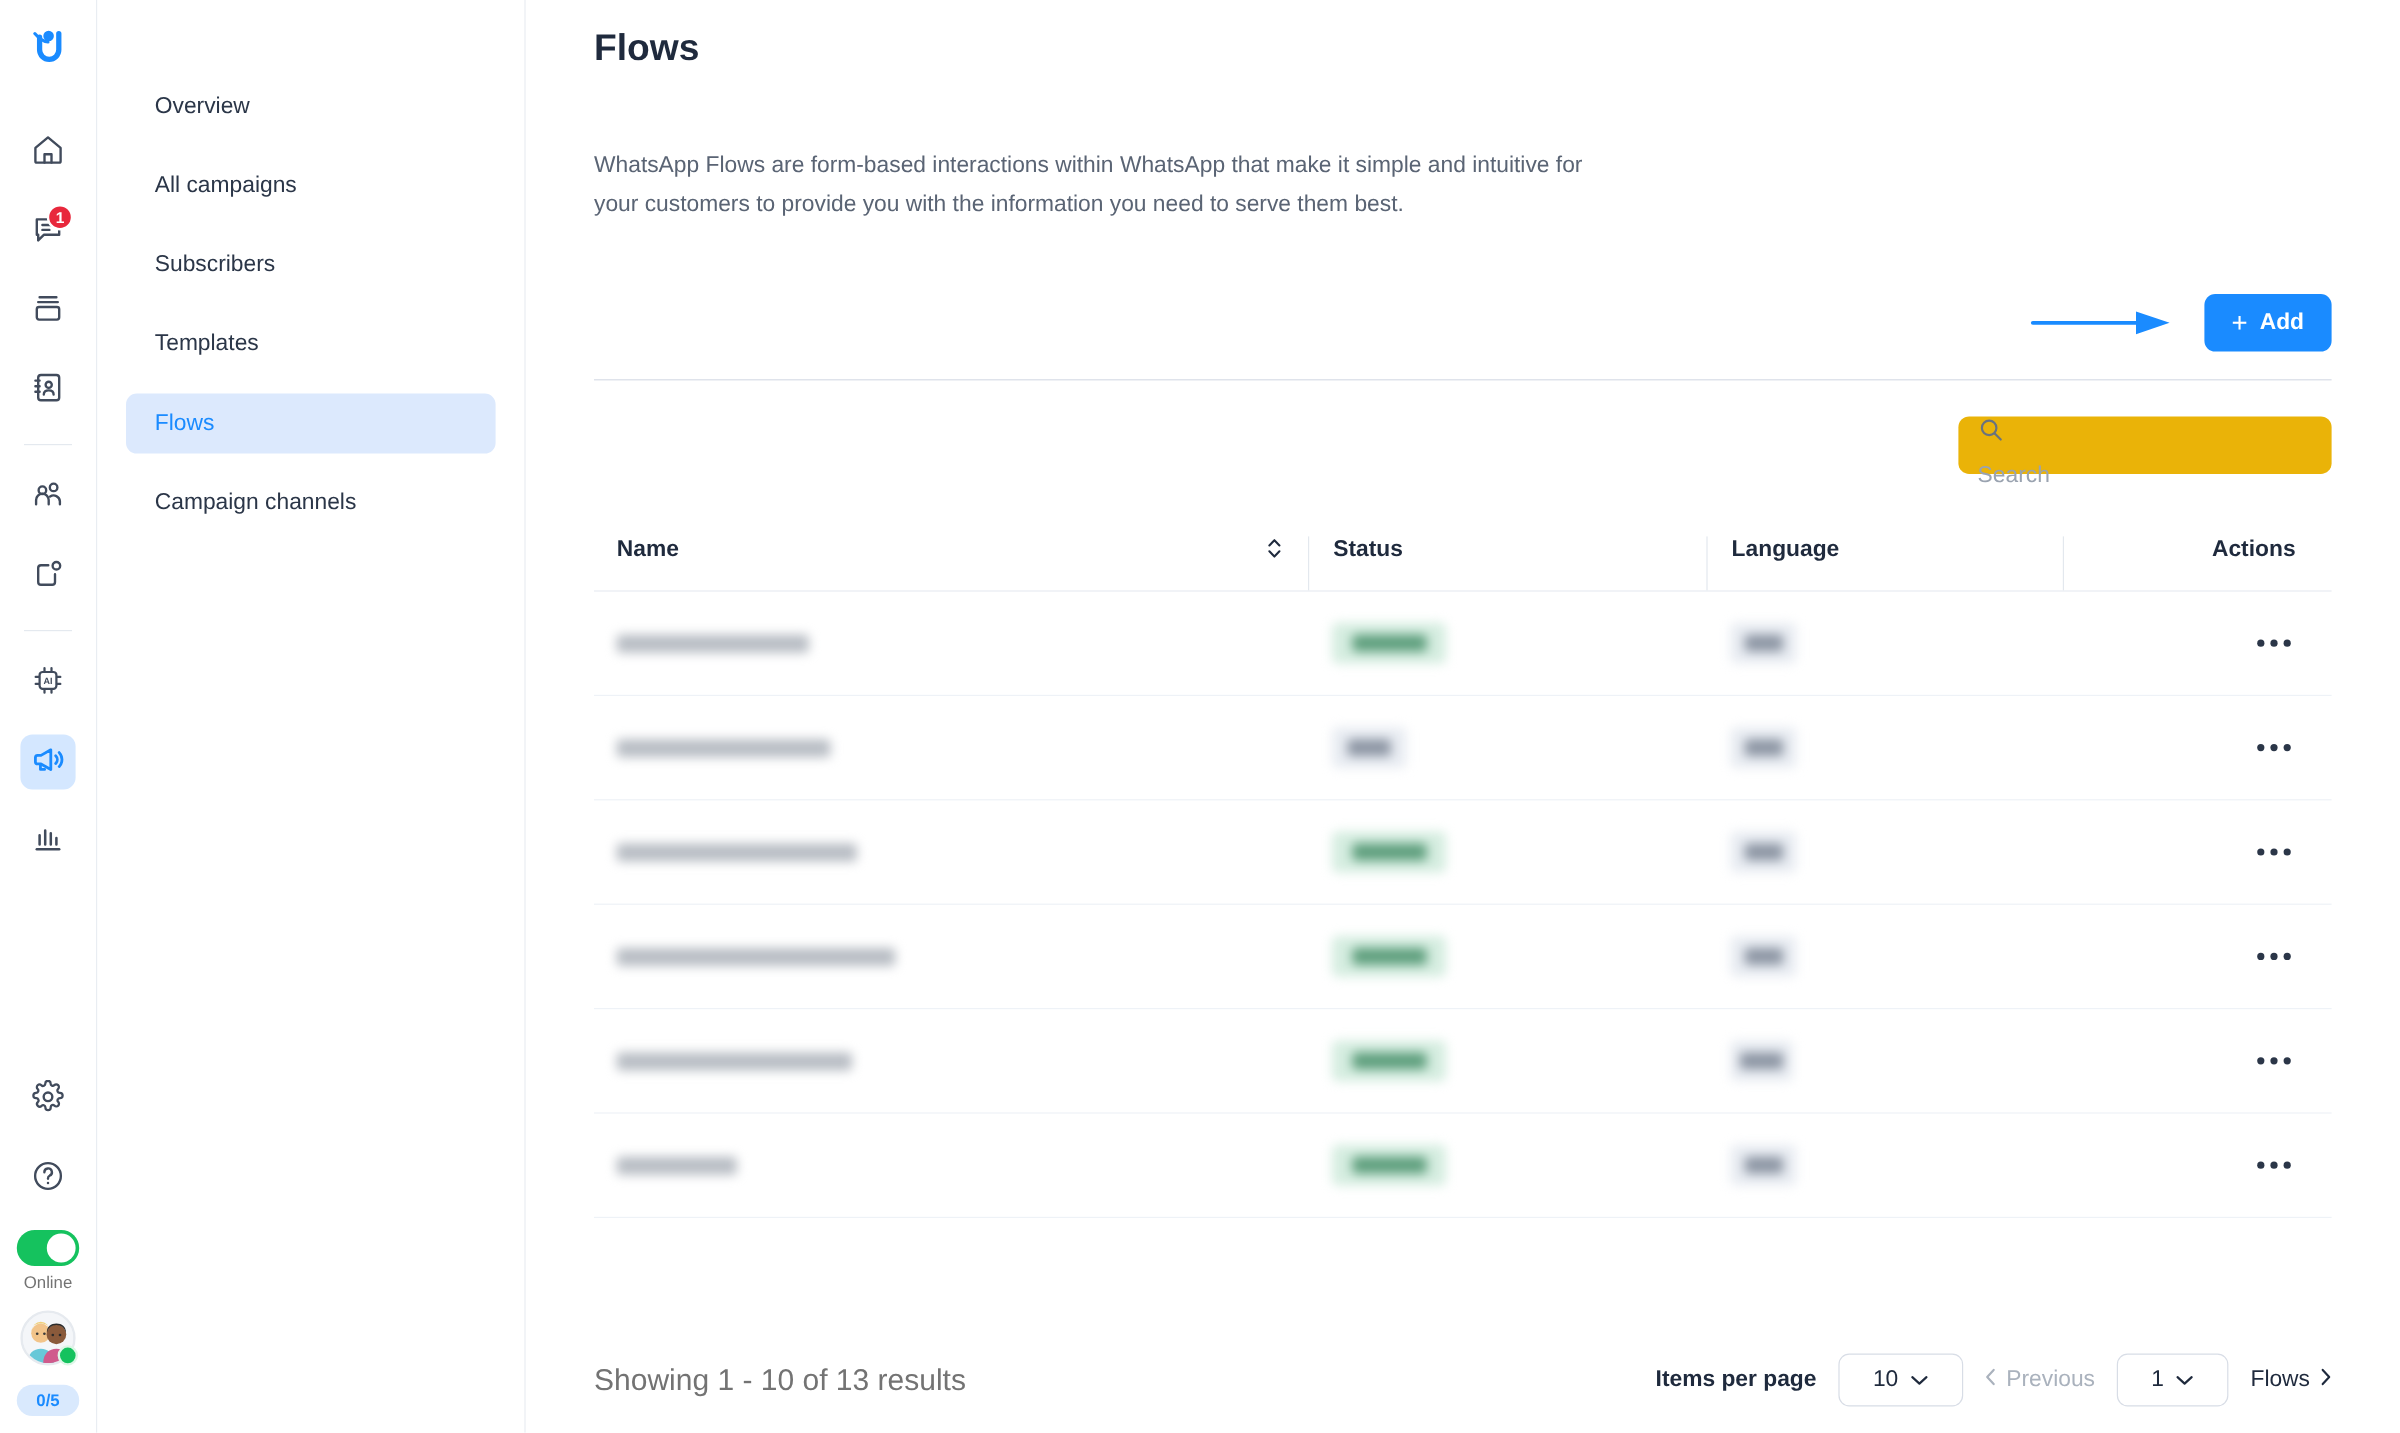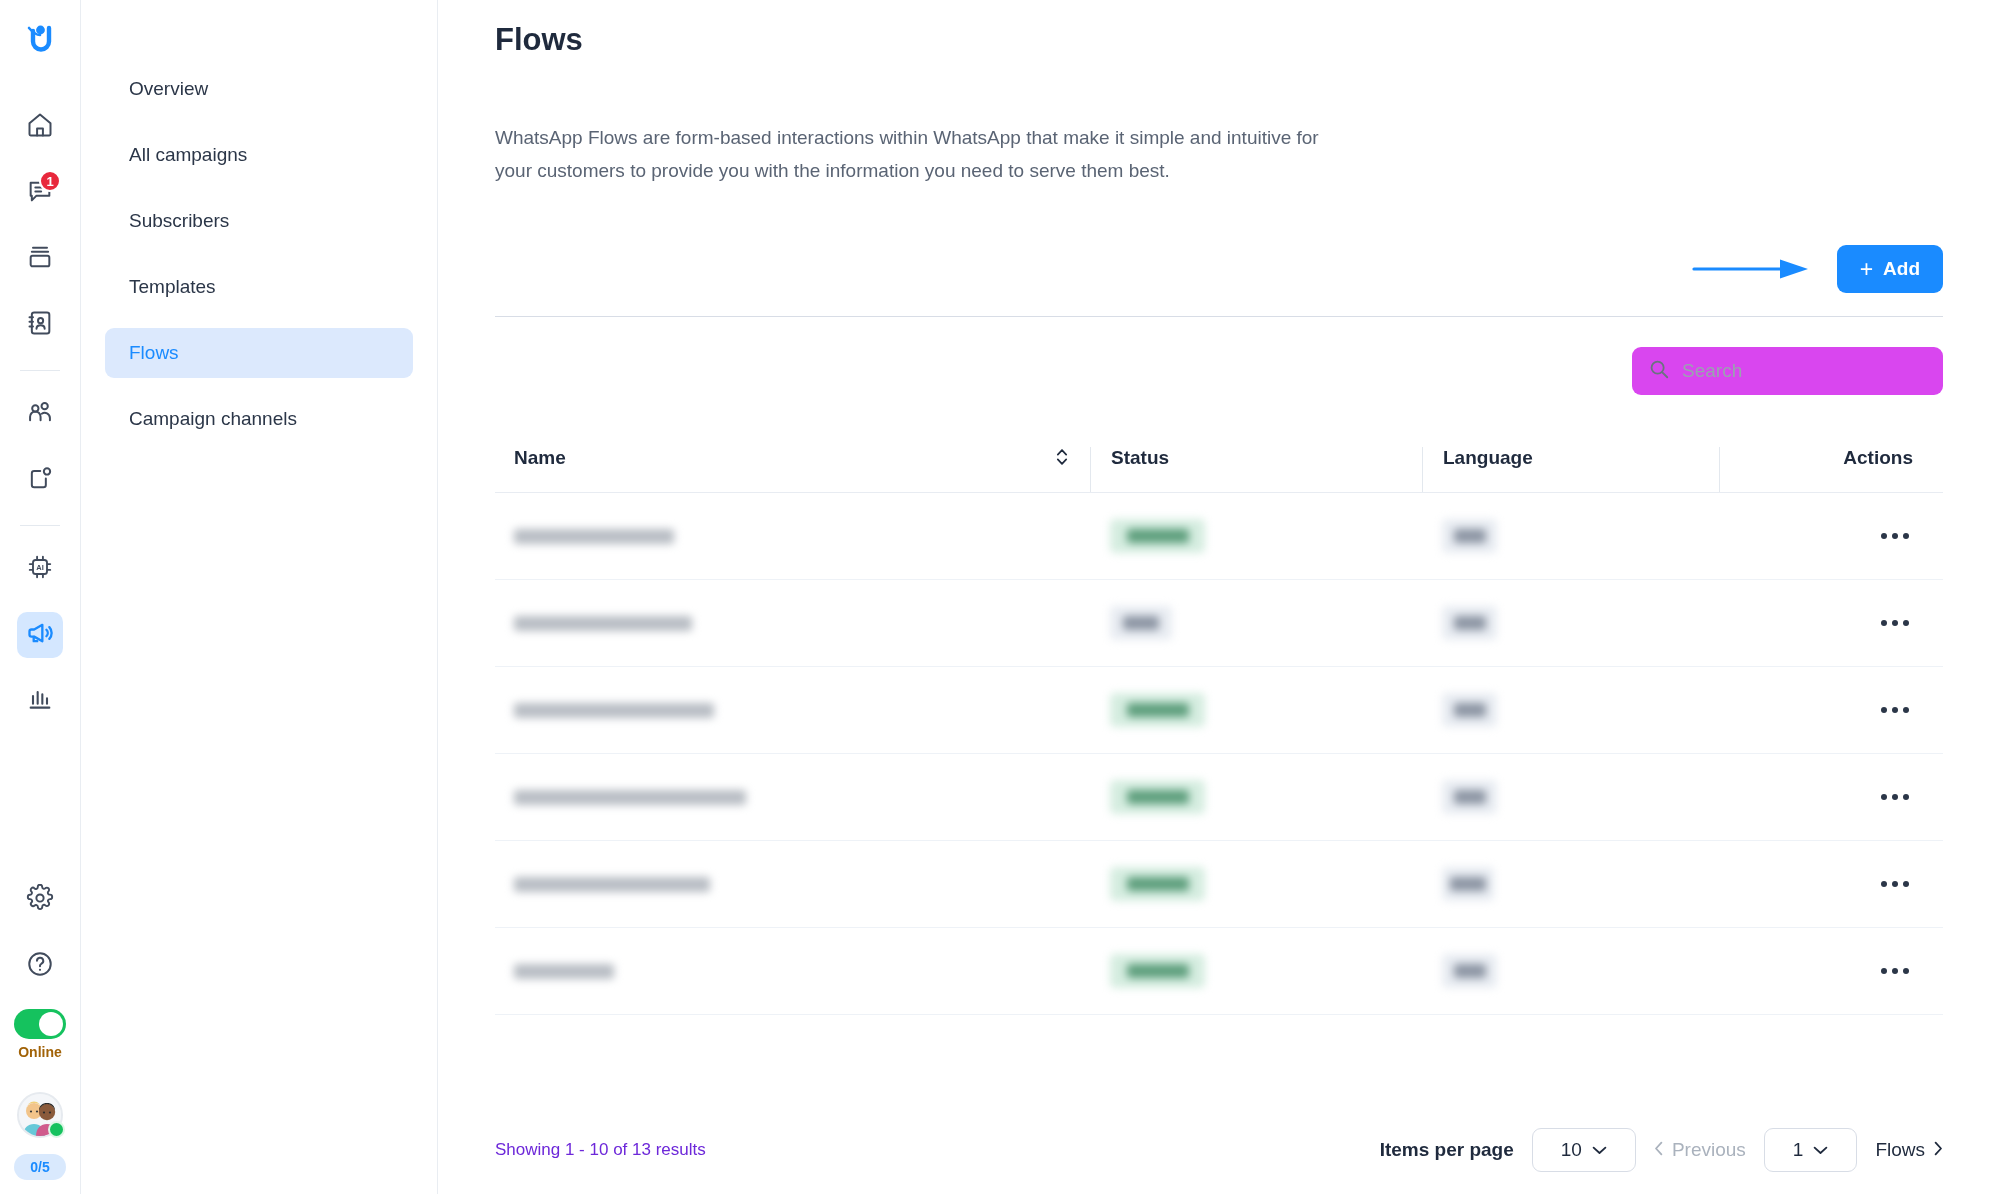--- a/index.html
+++ b/index.html
@@ -43,21 +43,21 @@
     display: flex; flex-direction: column; align-items: center;
   }
   .toggle {
     width: 52px; height: 30px; border-radius: 15px; background: #15c25e;
     position: relative; cursor: pointer; margin-bottom: 5px;
   }
   .toggle .knob {
     position: absolute; top: 3px; right: 3px;
     width: 24px; height: 24px; border-radius: 12px; background: #fff;
   }
-  .online-label { font-size: 14px; font-weight: 700; color: #a16207; margin-bottom: 32px; }
+  .online-label { font-size: 14px; font-weight: 400; color: #737373; margin-bottom: 16px; }
   .avatar-wrap { position: relative; width: 46px; height: 46px; margin-bottom: 16px; }
   .avatar {
     width: 46px; height: 46px; border-radius: 50%;
     background: #f0f2f5; border: 2px solid #e6eaef;
     overflow: hidden; display:block;
   }
   .presence {
     position: absolute; right: -2px; bottom: 0px;
     width: 17px; height: 17px; border-radius: 50%;
     background: #15c25e; border: 2px solid #ddf6e6;
@@ -105,23 +105,23 @@
     height: 48px; padding: 0 23px; border-radius: 9px;
     font-size: 19px; font-weight: 600; cursor: pointer;
     display: flex; align-items: center; gap: 10px;
     font-family: "Liberation Sans", sans-serif;
   }
   .plus { font-size: 23px; font-weight: 400; line-height: 1; }
   .divider { height: 1px; background: #d8dde6; margin-top: 22px; }
 
   .search-row { display: flex; justify-content: flex-end; margin-top: 30px; }
   .search-box {
-    width: 311px; height: 48px; background: #d946ef;
-    border-radius: 9px; display: flex; align-items: center;
-    padding: 0 16px; gap: 12px; cursor: text;
+    width: 311px; height: 48px; background: #eab308;
+    border-radius: 9px; display: flex; align-items: flex-start;
+    padding: 0 16px; gap: 12px; cursor: text; flex-direction: column;
   }
   .search-input {
     border: none; background: transparent; outline: none;
     font-size: 19px; color: #2b3648; width: 100%;
     font-family: "Liberation Sans", sans-serif;
   }
   .search-input::placeholder { color: #9aa3b0; }
 
   
   .table { margin-top: 52px; width: 100%; }
@@ -161,21 +161,21 @@
   .redact-pill .bar { height: 14px; border-radius: 3px; }
   .redact-pill.green .bar { background: #5d9e7c; }
   .redact-pill.grey  .bar { background: #8c95a3; }
 
   
   .footer {
     position: absolute; left: 57px; right: 57px; bottom: 22px;
     display: flex; align-items: center; justify-content: space-between;
     height: 44px;
   }
-  .showing { font-size: 17px; color: #6d28d9; }
+  .showing { font-size: 25px; color: #737373; }
   .pager { display: flex; align-items: center; gap: 18px; }
   .ipp-label { font-size: 19px; font-weight: 700; color: #1f2a3d; }
   .select {
     height: 44px; min-width: 72px; border: 1px solid #d8dde6;
     border-radius: 9px; display: flex; align-items: center;
     justify-content: space-between; padding: 0 28px; gap: 10px;
     font-size: 19px; color: #1f2a3d; cursor: pointer; background:#fff;
   }
   .prev { font-size: 19px; color: #aab2bd; display: flex; align-items: center; gap: 8px; cursor: pointer; }
   .next { font-size: 19px; color: #1f2a3d; display: flex; align-items: center; gap: 8px; cursor: pointer; font-weight: 400; }

